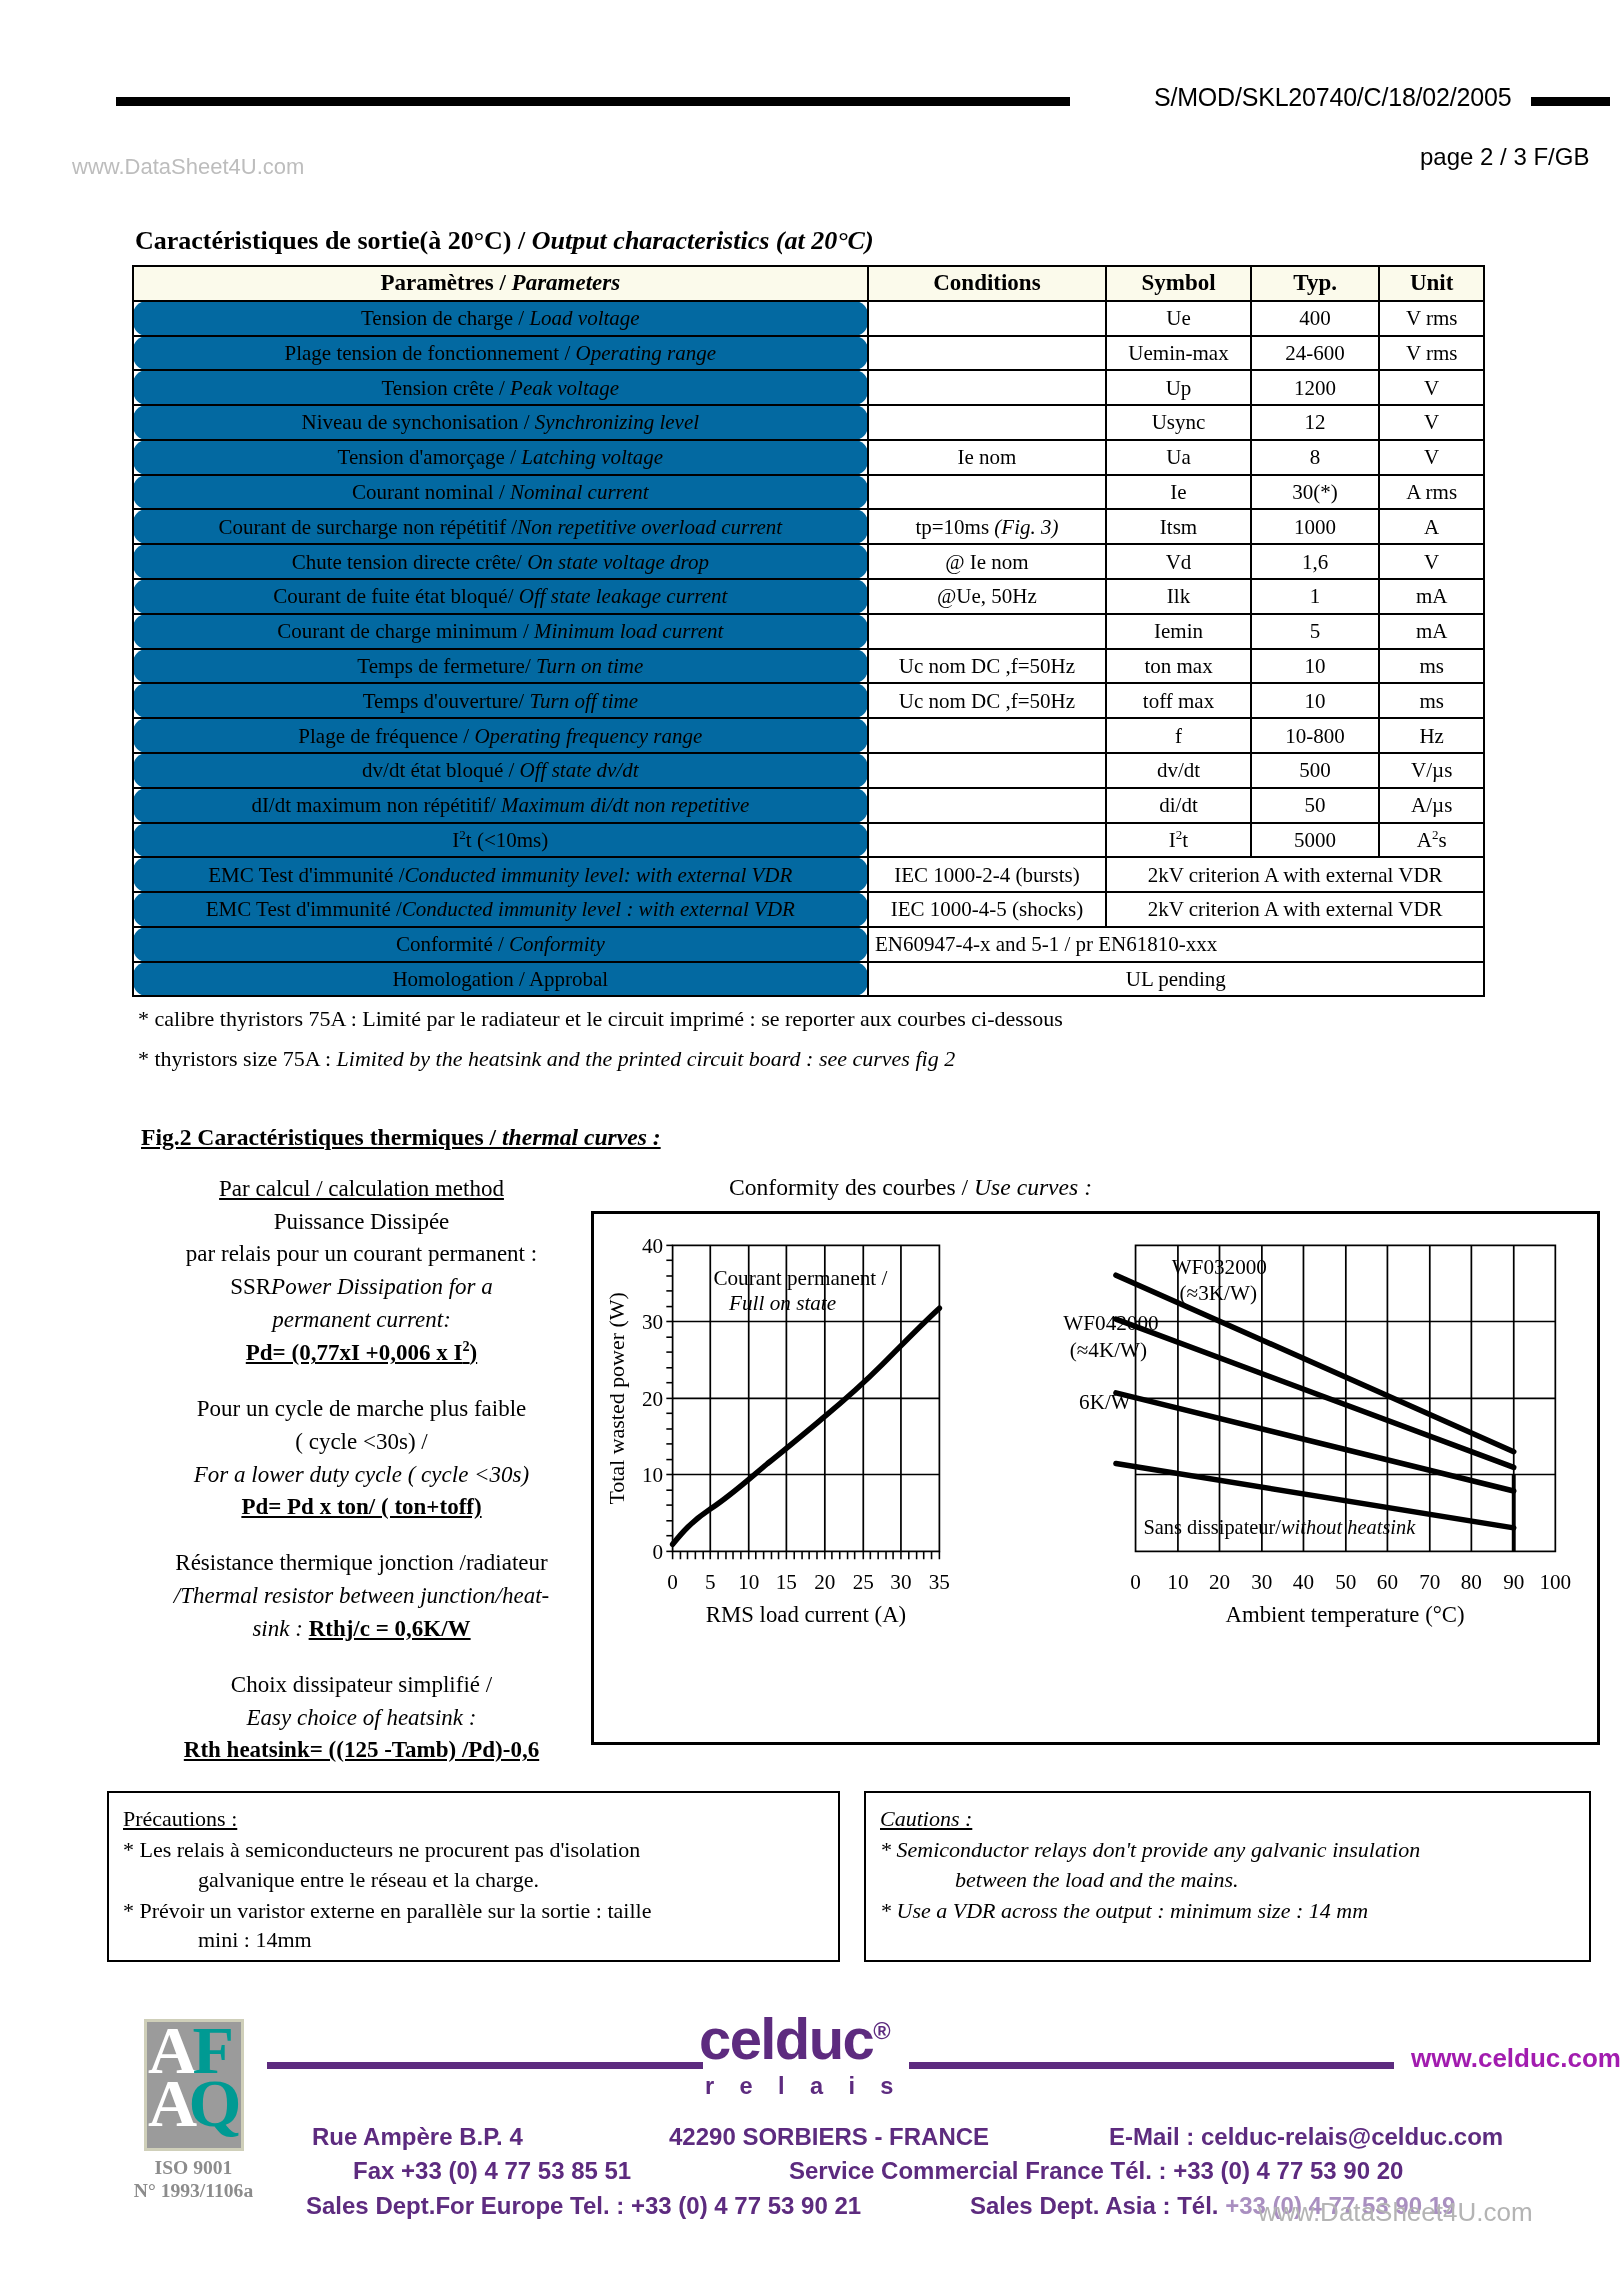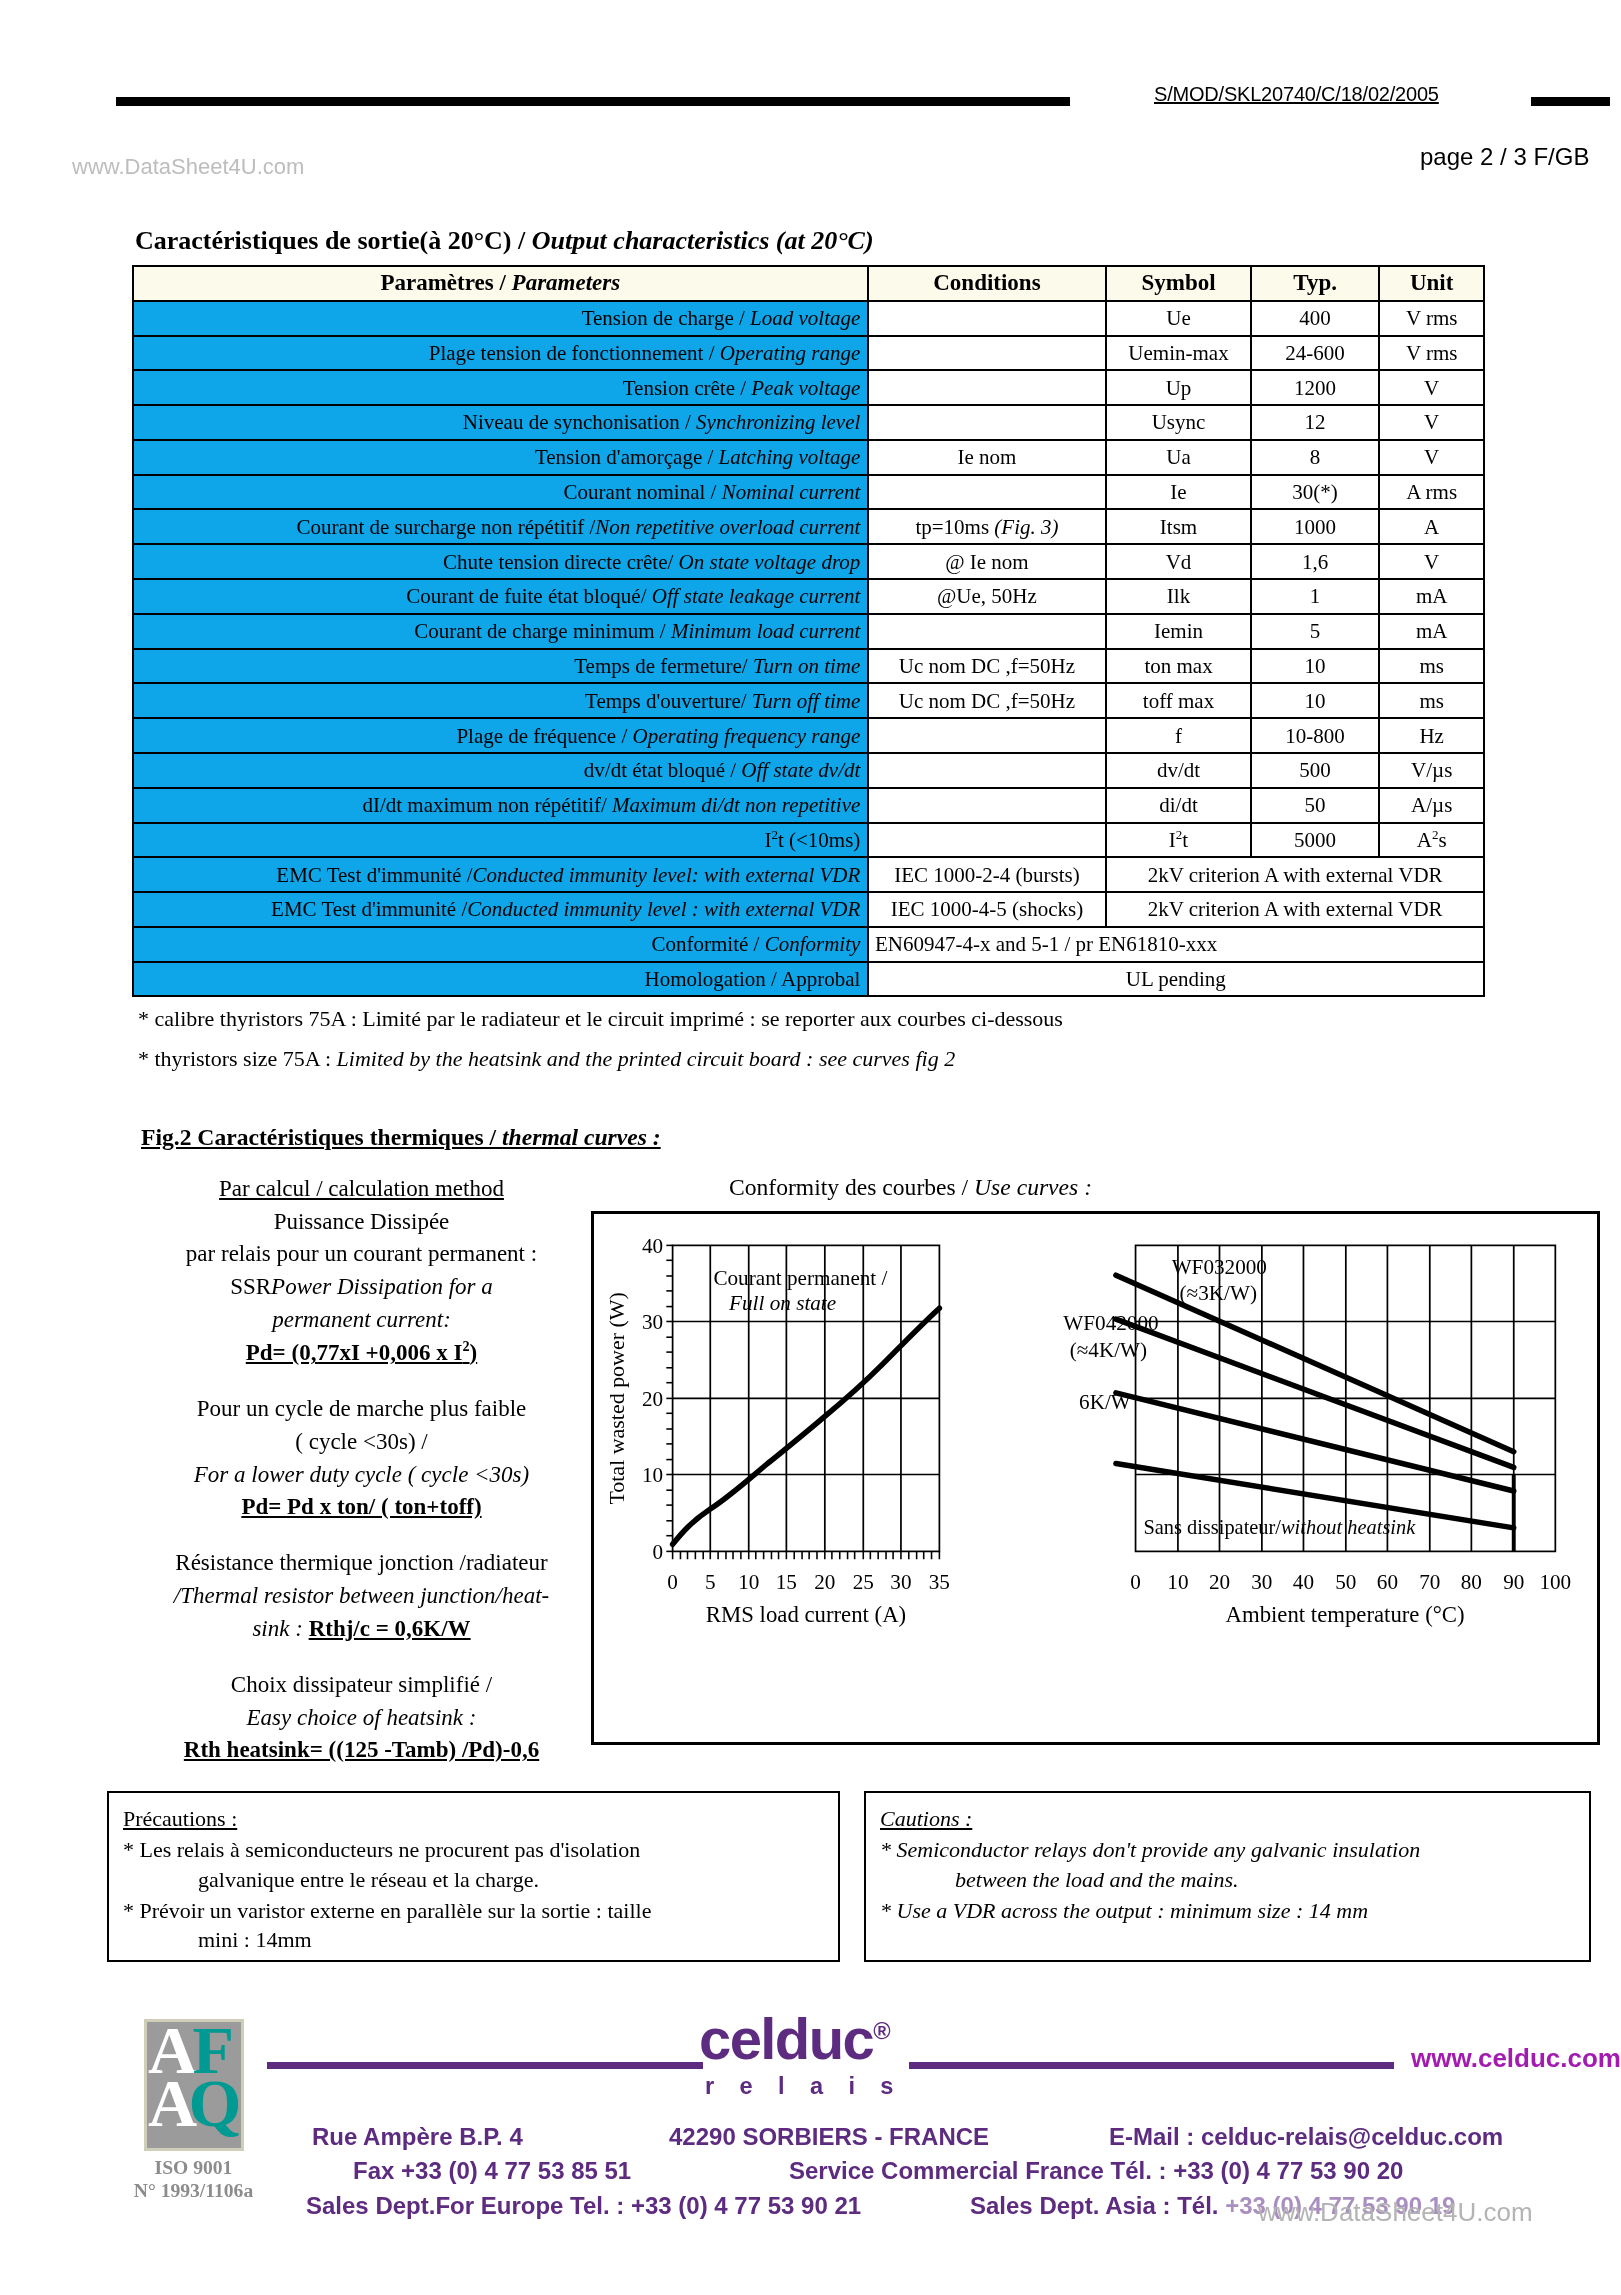--- a/index.html
+++ b/index.html
@@ -26,24 +26,23 @@
   .hdr-rule-right {
     position: absolute;
     left: 1531px; top: 97px;
     width: 79px; height: 8.6px;
     background: #000;
   }
   .hdr-code {
     position: absolute;
     left: 1154px; top: 83px;
     font-family: "Liberation Sans", "DejaVu Sans", sans-serif;
-    font-size: 20px;
+    font-size: 25px;
     letter-spacing: -0.2px;
     white-space: nowrap;
-    text-decoration: underline;
   }
   .watermark-top {
     position: absolute;
     left: 72px; top: 154px;
     font-family: "Liberation Sans", "DejaVu Sans", sans-serif;
     font-size: 22px;
     color: #bdbdbd;
     white-space: nowrap;
   }
   .page-no {
@@ -84,23 +83,24 @@
     background: #ffffff;
   }
   table.specs thead th {
     background: #fbfaeb;
     text-align: center;
     font-weight: bold;
     font-size: 23px;
     margin-top: 32px;
   }
   table.specs td.param {
-    background: #0ea5e9;
-    text-align: right;
-    white-space: nowrap;
+    background: #0369a1;
+    text-align: center;
+    white-space: nowrap;
+    border-radius: 14px;
   }
   table.specs td.c { text-align: center; }
   .c-conditions { width: 224px; }
   .c-symbol { width: 130px; }
   .c-typ { width: 114px; }
   .c-unit { width: 90px; }
   sup.sq { font-size: 0.62em; vertical-align: super; }
 
   
   .fnote {

